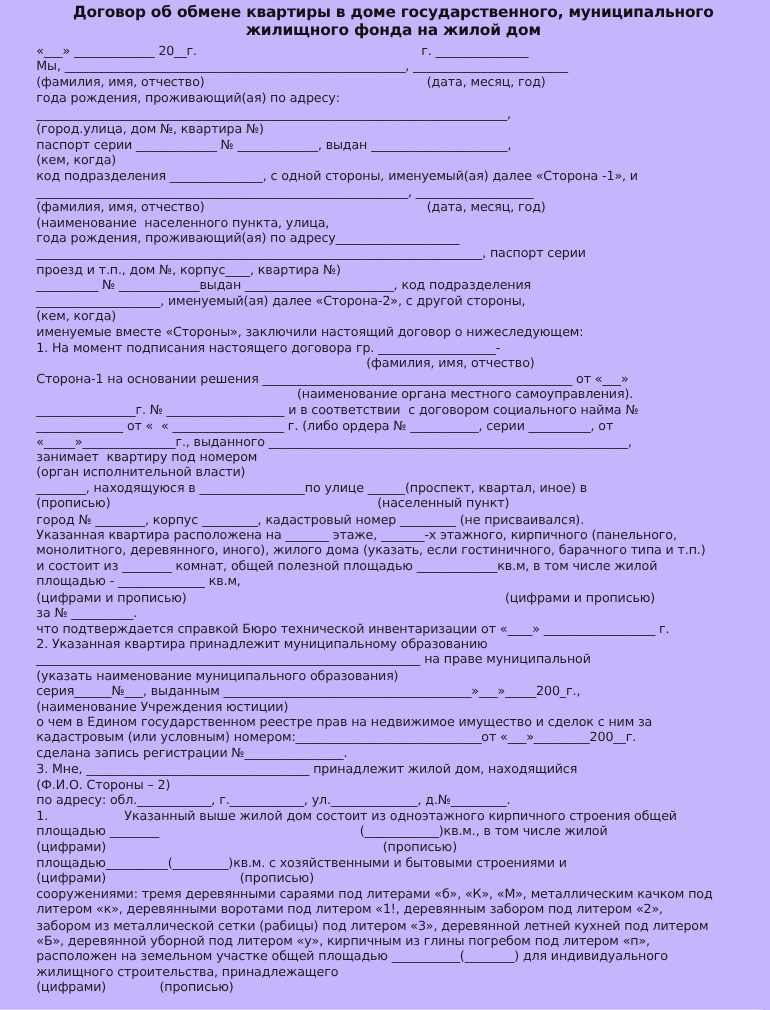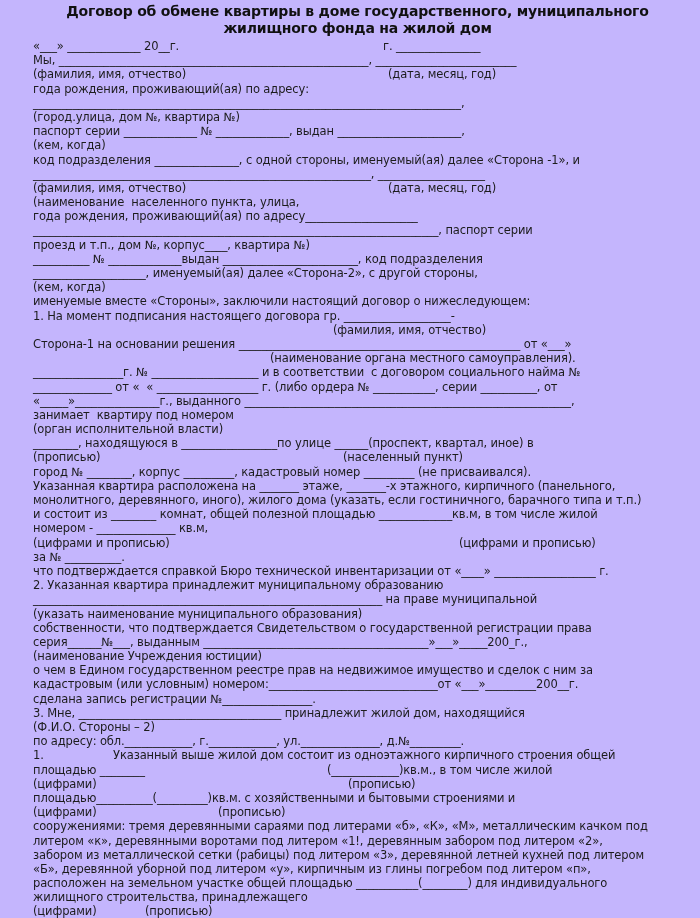--- a/index.html
+++ b/index.html
@@ -80,28 +80,27 @@
       <div class="doc-line"><span class="seg">______________ от «  « __________________ г. (либо ордера № ___________, серии __________, от</span></div>
       <div class="doc-line"><span class="seg">«_____»_______________г., выданного __________________________________________________________,</span></div>
       <div class="doc-line"><span class="seg">занимает  квартиру под номером</span></div>
       <div class="doc-line"><span class="seg">(орган исполнительной власти)</span></div>
       <div class="doc-line"><span class="seg">________, находящуюся в _________________по улице ______(проспект, квартал, иное) в</span></div>
       <div class="doc-line"><span class="seg">(прописью)</span><span class="seg abs" style="left: 310px;">(населенный пункт)</span></div>
       <div class="doc-line"><span class="seg">город № ________, корпус _________, кадастровый номер _________ (не присваивался).</span></div>
       <div class="doc-line"><span class="seg">Указанная квартира расположена на _______ этаже, _______-х этажного, кирпичного (панельного,</span></div>
       <div class="doc-line"><span class="seg">монолитного, деревянного, иного), жилого дома (указать, если гостиничного, барачного типа и т.п.)</span></div>
       <div class="doc-line"><span class="seg">и состоит из ________ комнат, общей полезной площадью _____________кв.м, в том числе жилой</span></div>
-      <div class="doc-line"><span class="seg">номером - ______________ кв.м,</span></div>
+      <div class="doc-line"><span class="seg">площадью - ______________ кв.м,</span></div>
       <div class="doc-line"><span class="seg">(цифрами и прописью)</span><span class="seg abs" style="left: 426px;">(цифрами и прописью)</span></div>
       <div class="doc-line"><span class="seg">за № __________.</span></div>
       <div class="doc-line"><span class="seg">что подтверждается справкой Бюро технической инвентаризации от «____» __________________ г.</span></div>
       <div class="doc-line"><span class="seg">2. Указанная квартира принадлежит муниципальному образованию</span></div>
       <div class="doc-line"><span class="seg">______________________________________________________________ на праве муниципальной</span></div>
       <div class="doc-line"><span class="seg">(указать наименование муниципального образования)</span></div>
-      <div class="doc-line"><span class="seg">собственности, что подтверждается Свидетельством о государственной регистрации права</span></div>
       <div class="doc-line"><span class="seg">серия______№___, выданным ________________________________________»___»_____200_г.,</span></div>
       <div class="doc-line"><span class="seg">(наименование Учреждения юстиции)</span></div>
       <div class="doc-line"><span class="seg">о чем в Едином государственном реестре прав на недвижимое имущество и сделок с ним за</span></div>
       <div class="doc-line"><span class="seg">кадастровым (или условным) номером:______________________________от «___»_________200__г.</span></div>
       <div class="doc-line"><span class="seg">сделана запись регистрации №________________.</span></div>
       <div class="doc-line"><span class="seg">3. Мне, ____________________________________ принадлежит жилой дом, находящийся</span></div>
       <div class="doc-line"><span class="seg">(Ф.И.О. Стороны – 2)</span></div>
       <div class="doc-line"><span class="seg">по адресу: обл.____________, г.____________, ул.______________, д.№_________.</span></div>
       <div class="doc-line"><span class="seg">1.</span><span class="seg abs" style="left: 80px;">Указанный выше жилой дом состоит из одноэтажного кирпичного строения общей</span></div>
       <div class="doc-line"><span class="seg">площадью ________</span><span class="seg abs" style="left: 261px; margin-left: 33px;">(____________)кв.м., в том числе жилой</span></div>

